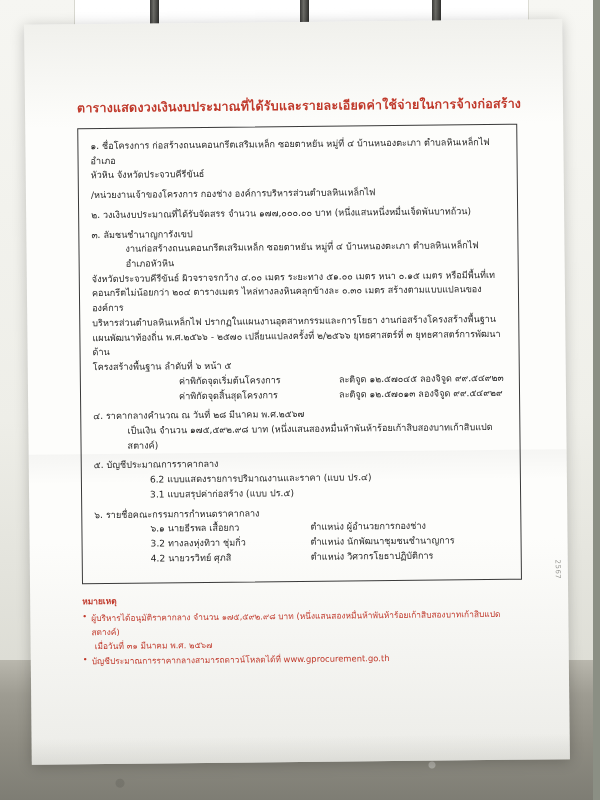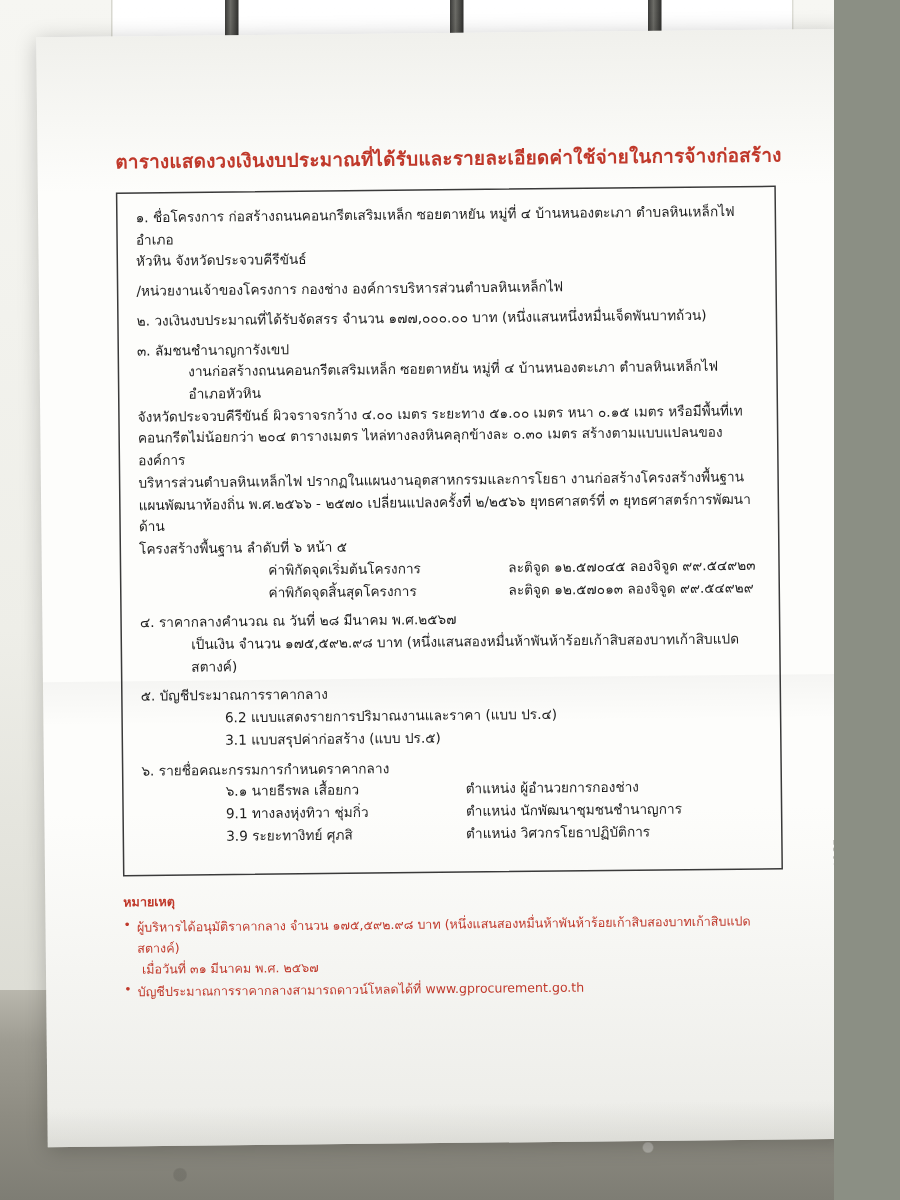--- a/index.html
+++ b/index.html
@@ -11,20 +11,21 @@
     height: 800px;
     overflow: hidden;
     font-family: "DejaVu Sans", sans-serif;
     background: #8b8f84;
   }
   .scene {
     position: relative;
     width: 556px;
     height: 800px;
     overflow: hidden;
+    padding-left: 37px;
   }
   
   .bg-wall {
     position: absolute;
     left: 0; top: 0;
     width: 600px; height: 800px;
     background: linear-gradient(180deg, #ffffff 0%, #fdfdfb 55%, #f2f1ec 70%, #e9e8e2 74%, #9b9a92 78%, #8a8a82 100%);
   }
   .ground {
     position: absolute;
@@ -265,29 +266,29 @@
           <span>รายชื่อคณะกรรมการกำหนดราคากลาง</span>
           <div class="row-two indent3">
             <div class="c1">
               <span>๖.๑</span>
               <span>นายธีรพล  เสื้อยกว</span>
             </div>
             <div class="c2">ตำแหน่ง ผู้อำนวยการกองช่าง</div>
           </div>
           <div class="row-two indent3">
             <div class="c1">
-              <span>9.1</span>
+              <span>3.2</span>
               <span>ทางลงหุ่งทิวา  ชุ่มกิ่ว</span>
             </div>
             <div class="c2">ตำแหน่ง นักพัฒนาชุมชนชำนาญการ</div>
           </div>
           <div class="row-two indent3">
             <div class="c1">
-              <span>3.9</span>
-              <span>ระยะทางิทย์  ศุภสิ</span>
+              <span>4.2</span>
+              <span>นายวรวิทย์  ศุภสิ</span>
             </div>
             <div class="c2">ตำแหน่ง วิศวกรโยธาปฏิบัติการ</div>
           </div>
         </div>
 
       </div>
 
       <div class="notes">
         <div class="notes-title">หมายเหตุ</div>
         <div class="note-line">

